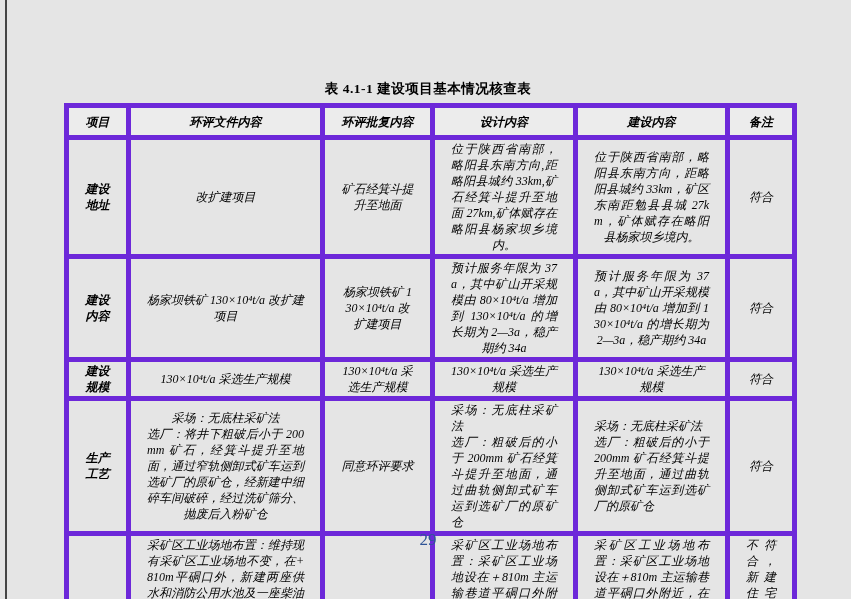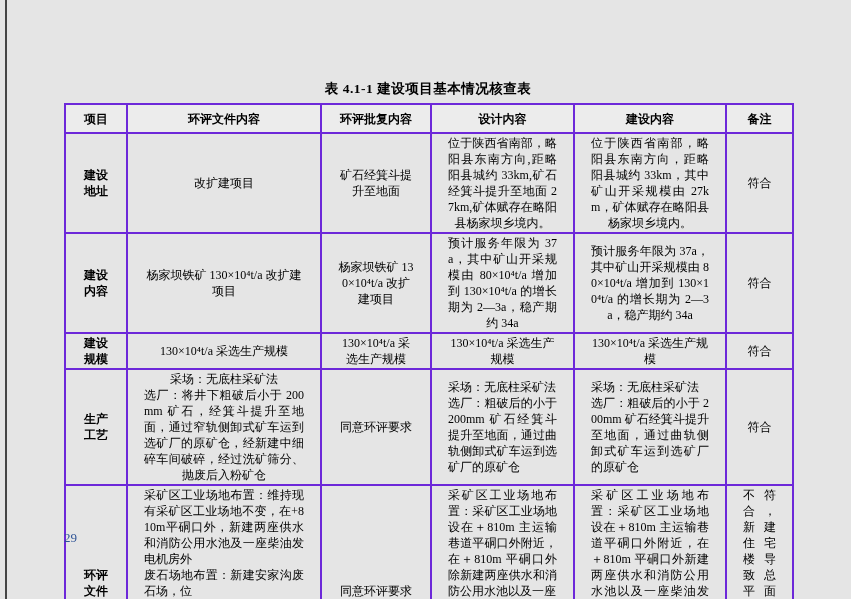--- a/index.html
+++ b/index.html
@@ -21,27 +21,28 @@
     text-align:center; font-weight:bold; font-size:13.5px;
     letter-spacing:0.5px;
   }
   table.check-table {
     position:absolute; left:64px; top:103px;
     width:728px;
     border-collapse:collapse; table-layout:fixed;
     font-size:12px;
   }
   .check-table th, .check-table td {
-    border:2px solid #6d28d9;
+    border:5px solid #6d28d9;
     padding:1px 16px;
     vertical-align:middle;
     line-height:16px;
     overflow:hidden;
     white-space:pre-line;
     word-break:break-all;
+    font-style:italic;
   }
   .check-table thead th {
     background:#ececec;
     font-weight:bold;
     text-align:center;
     height:25px;
     white-space:nowrap;
   }
   tr.r1 { height:81px; }
   tr.r2 { height:65px; }
@@ -50,21 +51,21 @@
   tr.r5 { height:21px; }
   tr.r6 { height:103px; }
   tr.r6 td { vertical-align:top; }
   tr.r6 td.c { vertical-align:middle; }
   .c  { text-align:center; }
   .jc { text-align:justify; text-align-last:center; }
   .jl { text-align:justify; text-align-last:left; }
   .bold { font-weight:bold;margin-top:42px; }
   .page-number {
     position:absolute; left:64px; top:530px; width:728px;
-    font-size:13px; color:#2F5496;
+    text-align:center; font-size:17px; color:#2F5496;
   }
 </style>
 </head>
 <body>
 
 <div class="page">
   <div class="page-edge"></div>
 
   <div class="doc-title">表 4.1-1  建设项目基本情况核查表</div>
 
@@ -86,21 +87,21 @@
         <th>建设内容</th>
         <th>备注</th>
       </tr>
     </thead>
     <tbody>
       <tr class="r1">
         <td class="c bold">建设地址</td>
         <td class="c">改扩建项目</td>
         <td class="c">矿石经箕斗提升至地面</td>
         <td class="jc">位于陕西省南部，略阳县东南方向,距略阳县城约 33km,矿石经箕斗提升至地面 27km,矿体赋存在略阳县杨家坝乡境内。</td>
-        <td class="jc">位于陕西省南部，略阳县东南方向，距略阳县城约 33km，其中矿山开采规模由 27km，矿体赋存在略阳县杨家坝乡境内。</td>
+        <td class="jc">位于陕西省南部，略阳县东南方向，距略阳县城约 33km，矿区东南距勉县县城 27km，矿体赋存在略阳县杨家坝乡境内。</td>
         <td class="c">符合</td>
       </tr>
       <tr class="r2">
         <td class="c bold">建设内容</td>
         <td class="c">杨家坝铁矿 130×10⁴t/a 改扩建项目</td>
         <td class="c">杨家坝铁矿 130×10⁴t/a 改扩建项目</td>
         <td class="jc">预计服务年限为 37a，其中矿山开采规模由 80×10⁴t/a 增加到 130×10⁴t/a 的增长期为 2—3a，稳产期约 34a</td>
         <td class="jc">预计服务年限为 37a，其中矿山开采规模由 80×10⁴t/a 增加到 130×10⁴t/a 的增长期为 2—3a，稳产期约 34a</td>
         <td class="c">符合</td>
       </tr>

